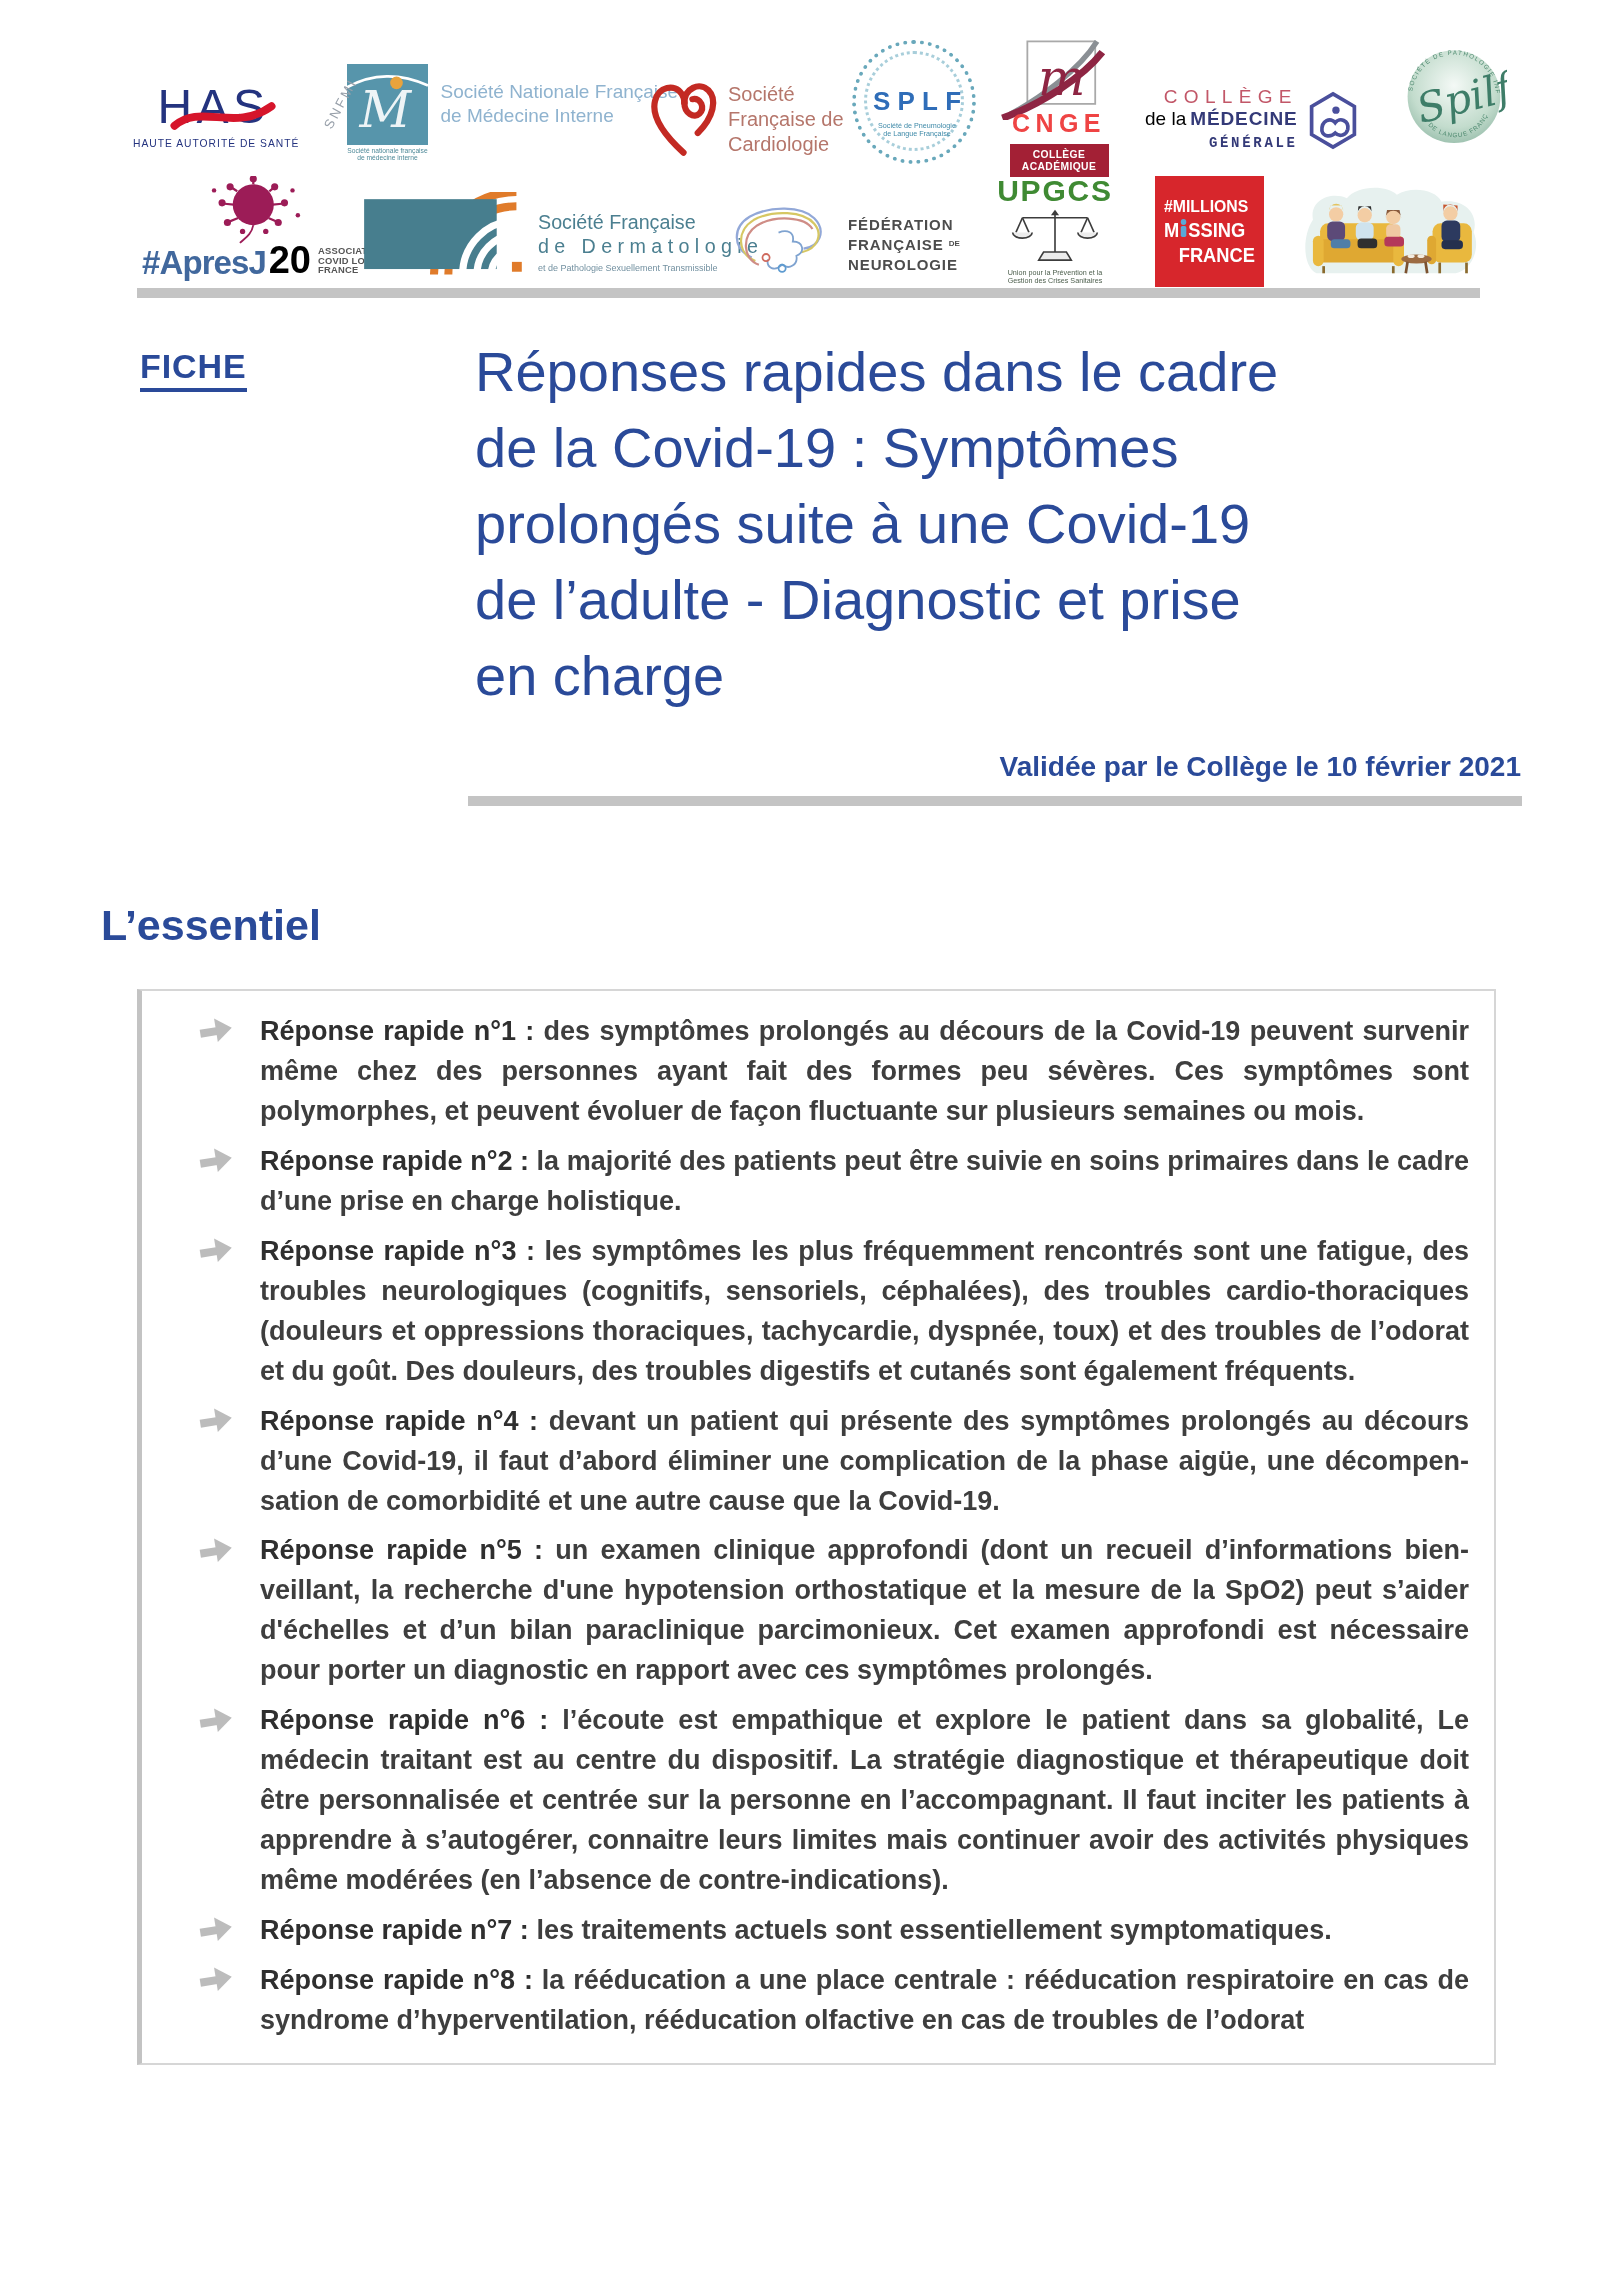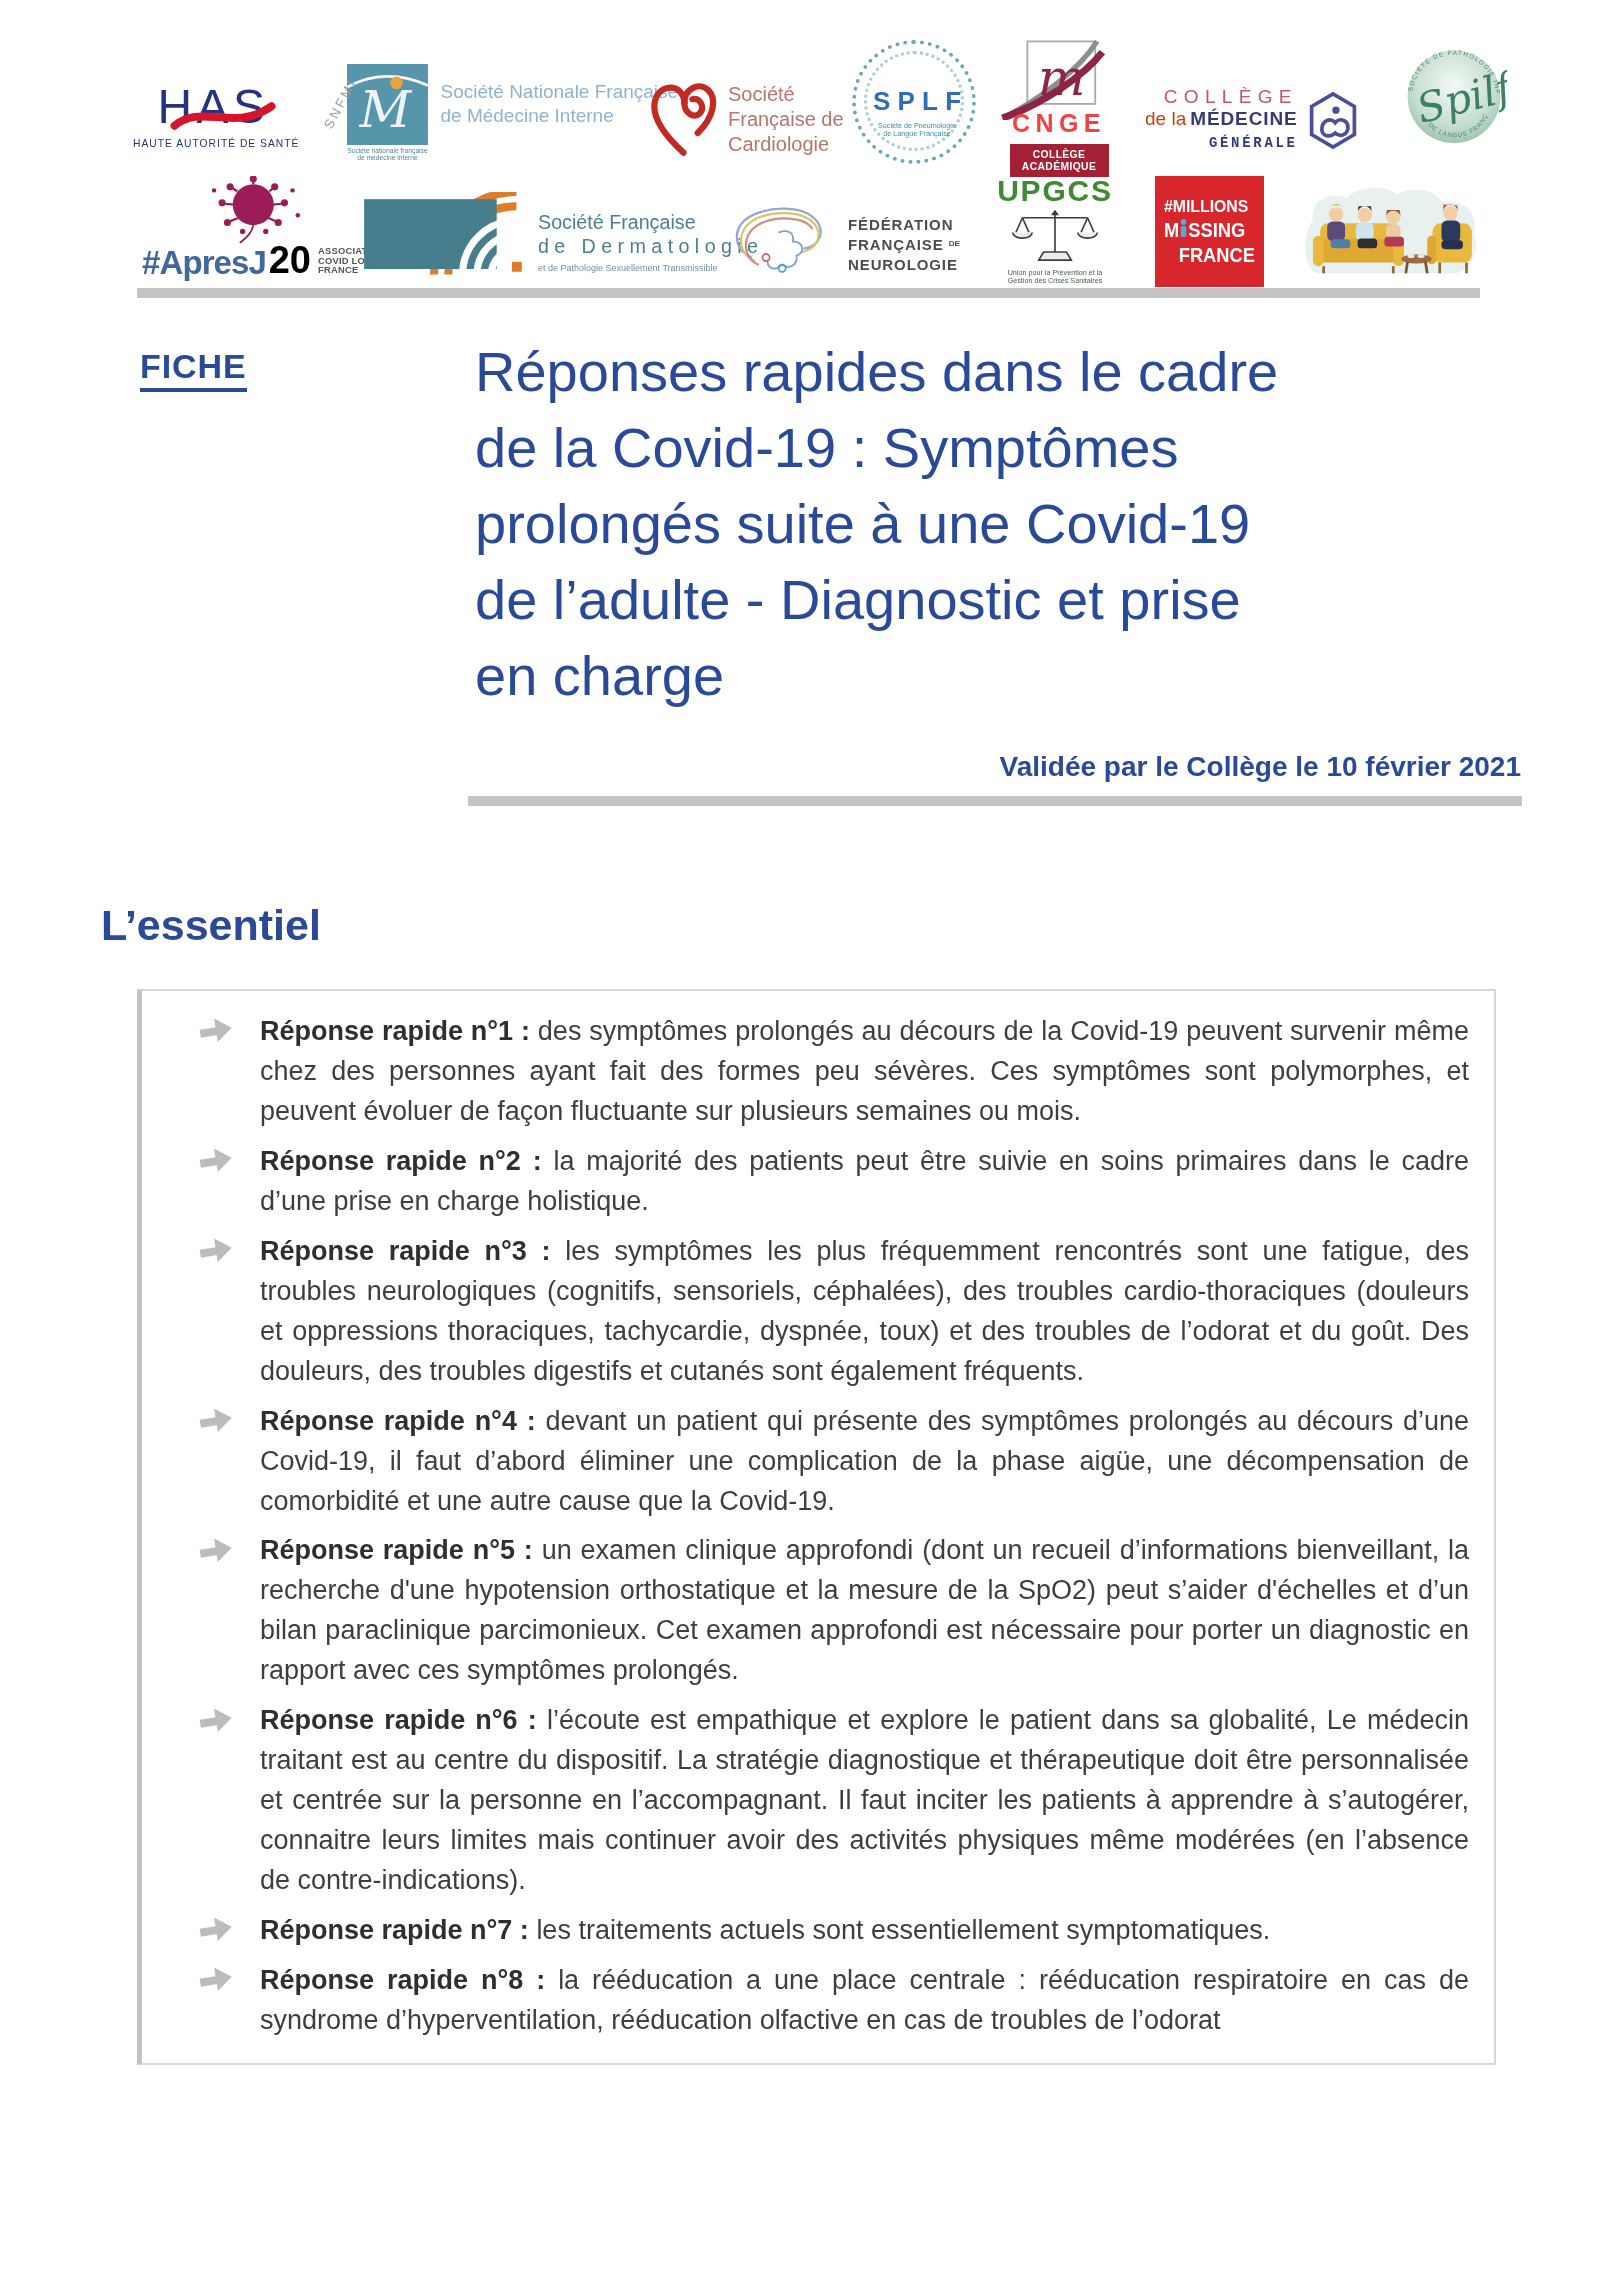--- a/index.html
+++ b/index.html
@@ -36,21 +36,21 @@
   .splf-word { position:absolute; left:0; right:0; top:50px; text-align:center; color:#2f6db8; font-weight:bold; font-size:26px; letter-spacing:7.2px; padding-left:7.2px;}
   .splf-sub { position:absolute; left:0; right:0; top:86px; text-align:center; font-size:7.2px; line-height:8px; color:#3d89a8; }
 
   .cnge { left:991px; top:36px; width:136px; text-align:center; }
   .cnge-word { font-size:25px; font-weight:bold; color:#ef4444; letter-spacing:5.4px; margin-top:-14.3px; }
   .cnge-badge { background:#a32035; color:#fff; font-size:10.3px; font-weight:bold; line-height:12px; width:99px; margin:6.3px auto 0; padding:4.5px 1.8px; letter-spacing:0.4px; }
 
   .cmg { left:1145px; top:86px; display:flex; align-items:center; gap:9px; }
   .cmg-text { text-align:right; line-height:22.4px; }
   .cmg-l1 { color:#c25768; font-size:19px; letter-spacing:6.3px; }
-  .cmg-dela { color:#c2410c; font-size:19px; }
+  .cmg-dela { color:#000000; font-size:19px; }
   .cmg-bold { color:#343a78; font-size:19px; font-weight:bold; letter-spacing:0.9px; }
   .cmg-l3 { color:#343a78; font-size:14px; font-weight:bold; letter-spacing:2.7px;font-family:Liberation Mono, monospace; }
 
   .spilf { left:1401px; top:36px; }
 
   .apresj20 { left:142px; top:176px; width:233px; }
   .apres-virus { margin-left:56px; display:block; }
   .apres-row { display:flex; align-items:flex-end; gap:7.2px; margin-top:-5.4px; }
   .apres-hash { font-size:33px; font-weight:bold; color:#41689d; letter-spacing:-0.9px; }
   .apres-num { font-size:38px; font-weight:bold; color:#000000; margin-left:-4.5px; }
@@ -100,21 +100,21 @@
 
   .essential-box { margin:39px 0 0 137px; width:1359px;
         border:2.7px solid #d6d6d6; border-left:5.4px solid #c3c3c3;
         padding:19.7px 25px 12.5px 56px; }
   .item { display:flex; margin-bottom:9.9px; }
   .arrow-bullet { flex:0 0 39px; margin-right:23px; margin-top:7.2px; height:25px; position:relative;
                   transform:rotate(-9deg); }
   .arrow-bullet::before { content:""; position:absolute; left:1.8px; top:9px; width:18px; height:8px; background:#bcbcbc; }
   .arrow-bullet::after { content:""; position:absolute; left:18px; top:0; width:0; height:0;
                   border-left:16px solid #bcbcbc; border-top:12.5px solid transparent; border-bottom:12.5px solid transparent; }
-  .item p { flex:1; margin:0; text-align:justify; font-size:27px; line-height:40px; color:#3e3e3e; }
+  .item p { flex:1; margin:0; text-align:justify; font-size:27px; line-height:40px; color:#3e3e3e;font-weight:bold; }
   .item p strong { color:#2f2f2f; }
 </style>
 </head>
 <body>
 
 <header class="logos">
 
   <div class="logo has">
     <div class="has-word">
       <span>HAS</span>

